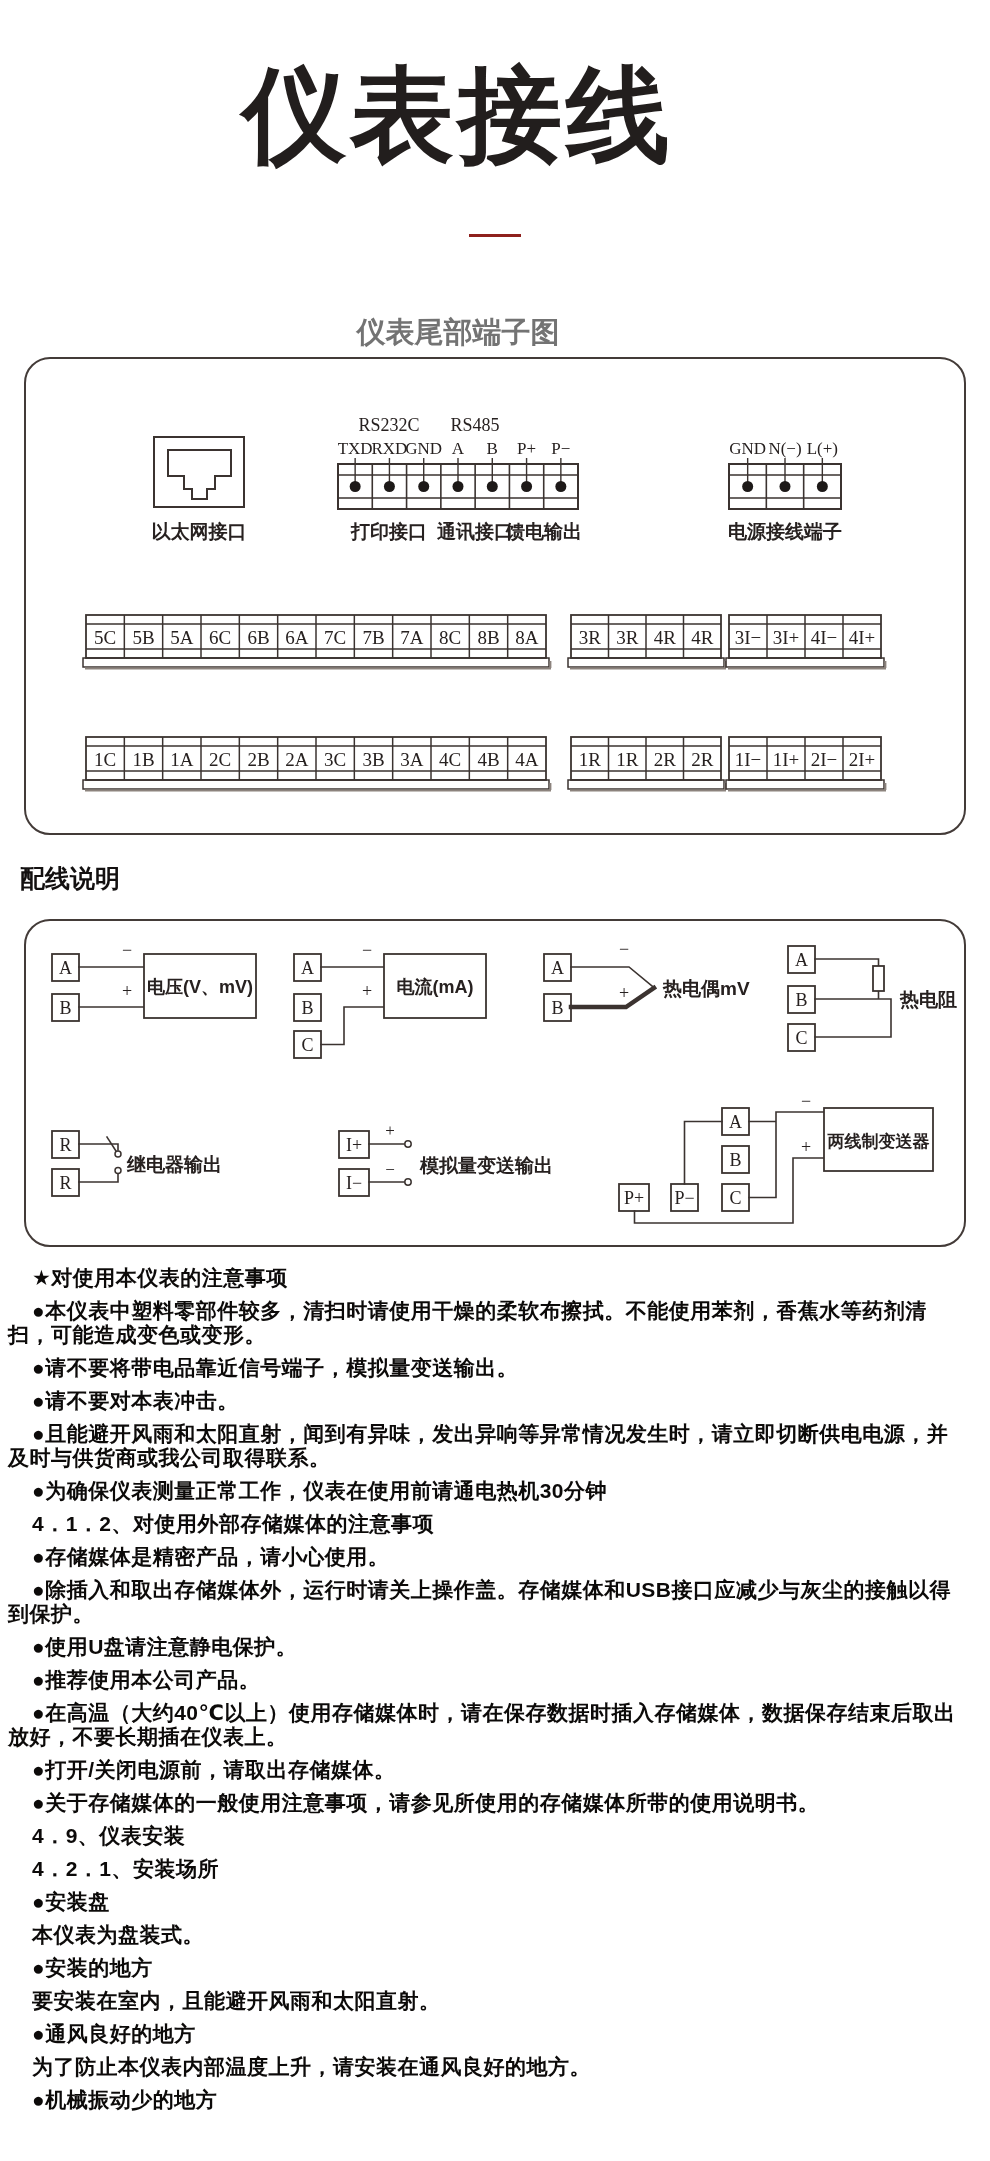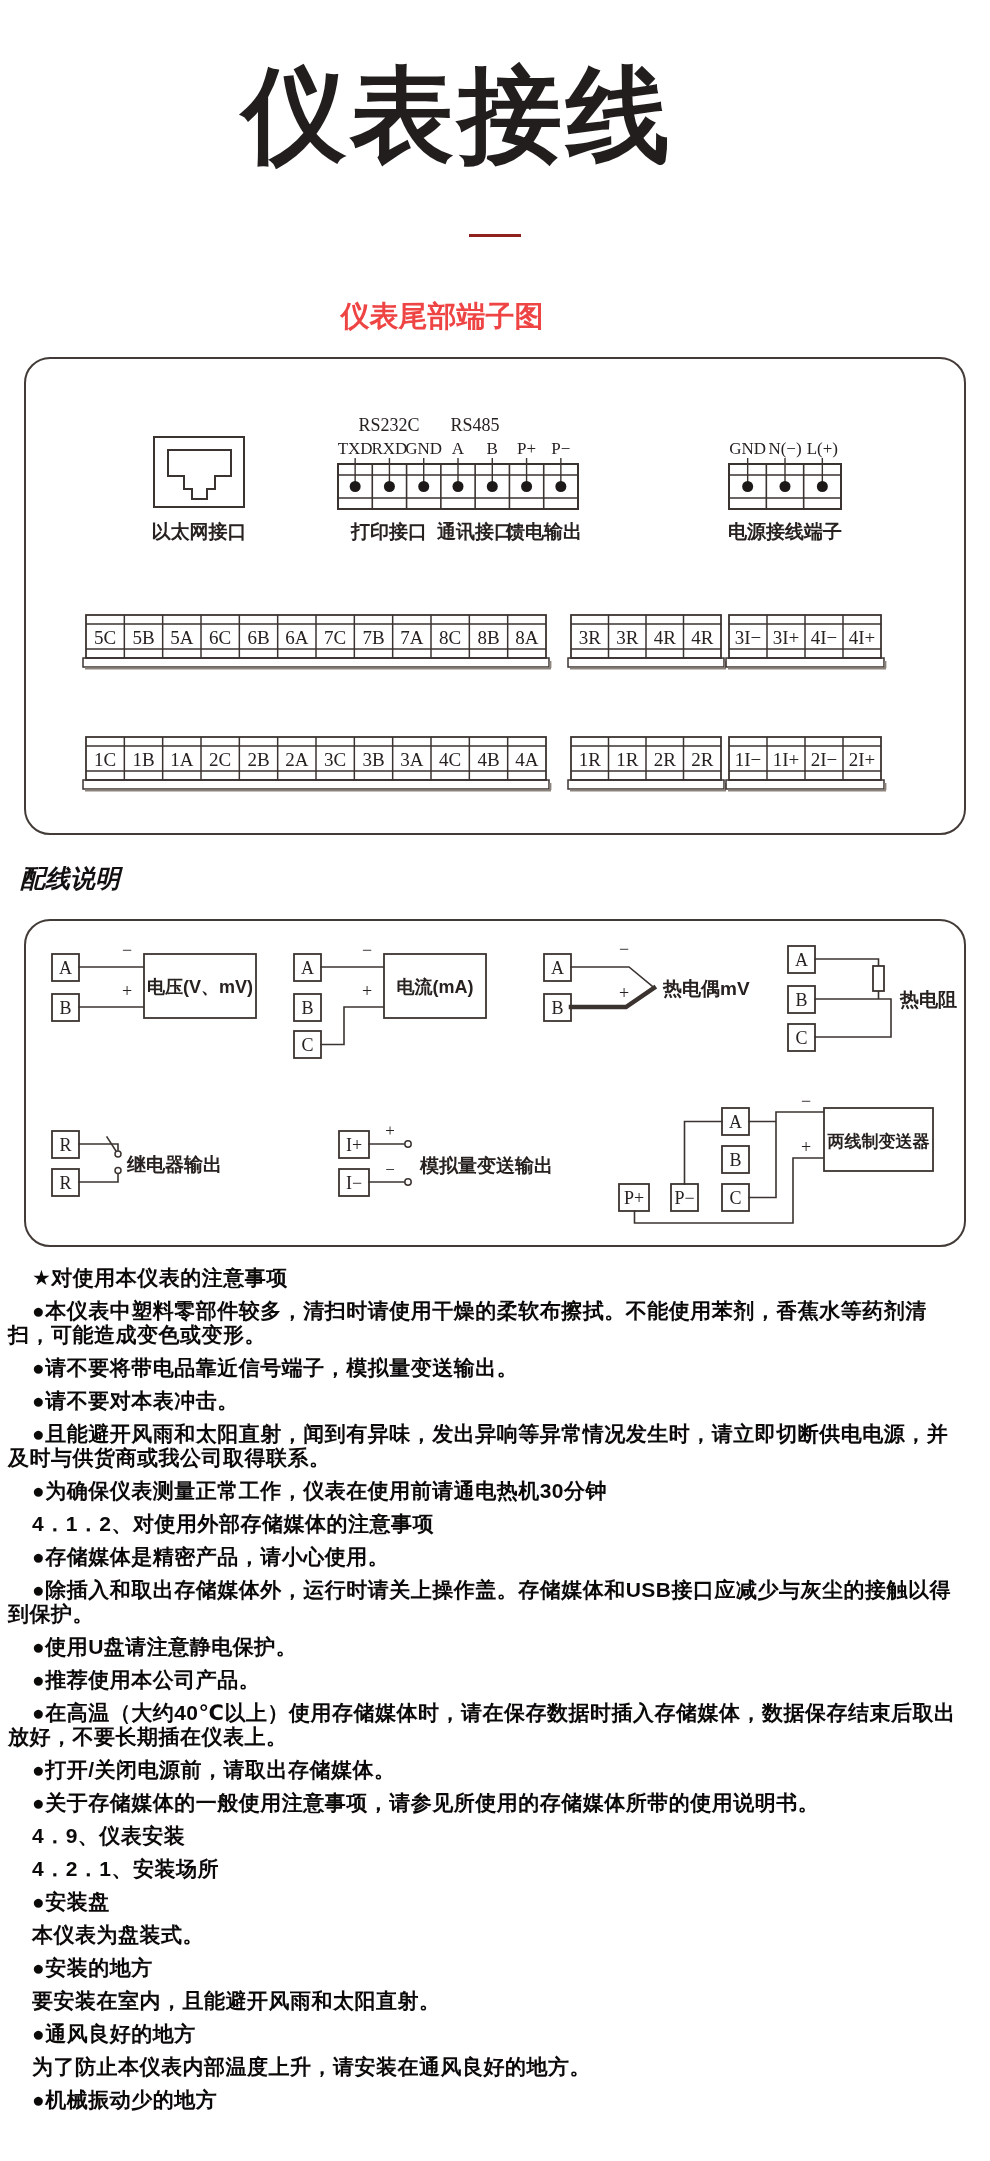--- a/index.html
+++ b/index.html
@@ -1,27 +1,27 @@
 <!DOCTYPE html>
 <html><head>
 <meta charset="utf-8">
 <style>
   html,body{margin:0;padding:0;background:#ffffff;}
   .page{position:relative;width:990px;height:2161px;background:#fff;overflow:hidden;
         font-family:"Liberation Sans","DejaVu Sans",sans-serif;color:#161312;}
   .page-title{position:absolute;top:58px;left:0;width:916px;text-align:center;margin:0;
         font-size:104px;line-height:1.1;font-weight:bold;letter-spacing:4px;color:#221e1d;}
   .title-underline{position:absolute;top:234px;left:469px;width:52px;height:3px;background:#8e201d;}
-  .sub-title{position:absolute;top:297px;left:0;width:884px;text-align:center;margin:0;
-        font-size:29px;font-weight:bold;color:#ef4444;}
+  .sub-title{position:absolute;top:297px;left:0;width:884px;text-align:center;margin:16px;
+        font-size:29px;font-weight:bold;color:#737373;}
   .panel{position:absolute;left:24px;width:938px;border:2px solid #433b38;border-radius:26px;background:#fff;}
   #panel1{top:357px;height:474px;}
   #panel2{top:919px;height:324px;}
   .panel svg{display:block;}
-  .section-title{position:absolute;top:862px;left:20px;margin:0;font-size:25px;font-weight:bold;color:#131010;font-style:italic;}
+  .section-title{position:absolute;top:862px;left:20px;margin:0;font-size:25px;font-weight:bold;color:#131010;}
   .notes{position:absolute;left:8px;top:1266px;width:968px;font-size:21px;font-weight:bold;color:#0c0a09;}
   .note{margin:0 8px 9px 0;line-height:24px;text-indent:24px;letter-spacing:.5px;}
   text{fill:#272120;}
   .cjk{font-family:"Liberation Sans","DejaVu Sans",sans-serif;font-weight:bold;}
   .ltn{font-family:"Liberation Serif","DejaVu Serif",serif;}
 </style>
 </head>
 <body>
 
 <div class="page">

